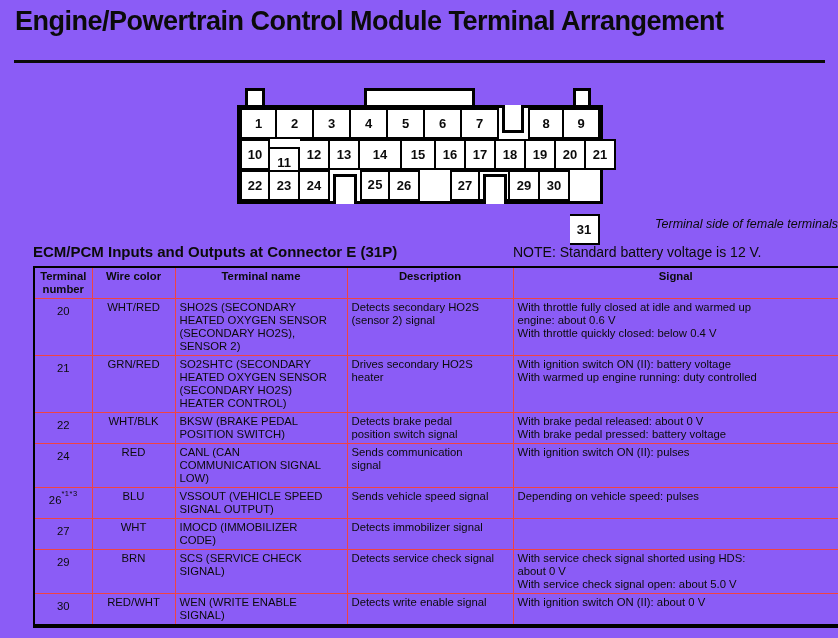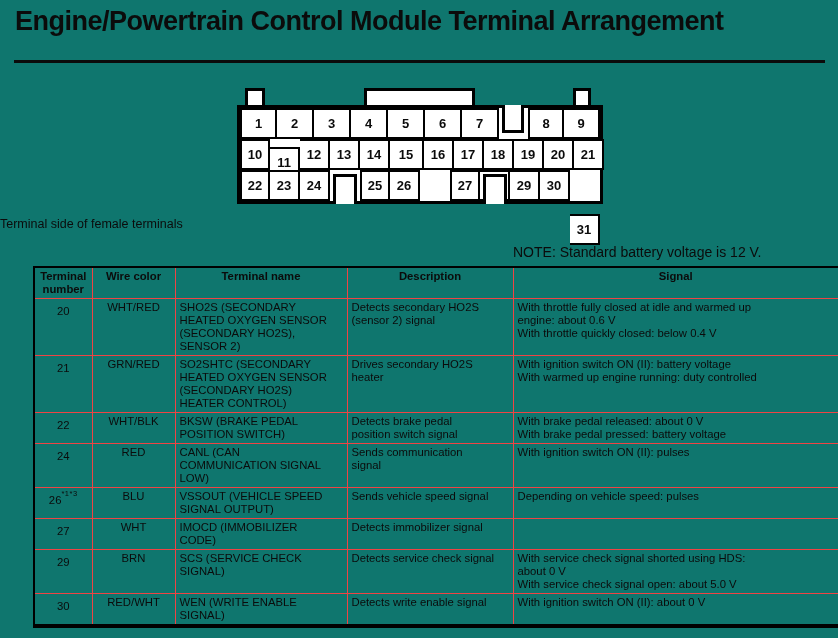--- a/index.html
+++ b/index.html
@@ -1,19 +1,19 @@
 <!DOCTYPE html>
 <html><head>
 <meta charset="utf-8">
 <style>
   * { box-sizing: border-box; }
   html, body { margin: 0; padding: 0; background: #ffffff; }
   .page {
     position: relative; width: 838px; height: 638px;
-    background: #0f766e; color: #0b0b0b;
+    background: #8b5cf6; color: #0b0b0b;
     font-family: "Liberation Sans", sans-serif;
     overflow: hidden;
   }
 
   
   .title {
     position: absolute; left: 15px; top: 6px; margin: 0;
     font-size: 27px; font-weight: bold; letter-spacing: -0.5px;
     white-space: nowrap;
   }
@@ -49,21 +49,21 @@
     background: #fff; border: 3px solid #000; border-top: none;
   }
   .bottom-slot {
     position: absolute; bottom: -3px; width: 24px; height: 30px;
     background: #fff; border: 3px solid #000; border-bottom: none;
   }
   .slot-a { left: 93px; } .slot-b { left: 243px; }
 
   .caption {
     position: absolute; left: 0; top: 217px; width: 838px;
-    text-align: left; font-size: 12.5px;
+    text-align: right; font-size: 12.5px; font-style: italic;
   }
 
   
   .section-row { position: absolute; left: 33px; top: 243px; width: 804px; height: 22px; }
   .section-heading { position: absolute; left: 0; top: 0; font-size: 15px; font-weight: bold; white-space: nowrap; }
   .note { position: absolute; left: 480px; top: 1px; font-size: 14px; white-space: nowrap; }
 
   
   .terminal-table {
     position: absolute; left: 33px; top: 266px; width: 805px;
@@ -107,52 +107,53 @@
           <div class="c-cell" style="width: 37px;">7</div>
           <div class="c-gap" style="width: 29px;"></div>
           <div class="c-cell" style="width: 36px;">8</div>
           <div class="c-cell" style="width: 36px;">9</div>
         </div>
       <div id="c-row2" class="c-row c-row2">
           <div class="c-cell" style="width: 30px;">10</div>
           <div class="c-cell" style="width: 30px; margin-top: 8px;">11</div>
           <div class="c-cell" style="width: 30px;">12</div>
           <div class="c-cell" style="width: 30px;">13</div>
-          <div class="c-cell" style="width: 30px;">14</div>
+          <div class="c-cell" style="width: 42px;">14</div>
           <div class="c-cell" style="width: 34px;">15</div>
           <div class="c-cell" style="width: 30px;">16</div>
           <div class="c-cell" style="width: 30px;">17</div>
           <div class="c-cell" style="width: 30px;">18</div>
           <div class="c-cell" style="width: 30px;">19</div>
           <div class="c-cell" style="width: 30px;">20</div>
           <div class="c-cell" style="width: 30px;">21</div>
         </div>
       <div id="c-row3" class="c-row c-row3">
           <div class="c-cell" style="width: 30px;">22</div>
           <div class="c-cell" style="width: 30px;">23</div>
           <div class="c-cell" style="width: 30px;">24</div>
           <div class="c-gap" style="width: 30px;"></div>
-          <div class="c-cell" style="width: 30px;">25</div>
+          <div class="c-cell" style="width: 30px; font-family: Liberation Mono, monospace;">25</div>
           <div class="c-cell" style="width: 30px;">26</div>
           <div class="c-gap" style="width: 30px;"></div>
           <div class="c-cell" style="width: 30px;">27</div>
           <div class="c-cell" style="width: 30px;">28</div>
           <div class="c-cell" style="width: 30px;">29</div>
           <div class="c-cell" style="width: 30px;">30</div>
           <div class="c-cell" style="width: 30px; margin-top: 44px;">31</div>
         </div>
       <div class="top-notch"></div>
       <div class="bottom-slot slot-a"></div>
       <div class="bottom-slot slot-b"></div>
     </div>
   </div>
 
   <div class="caption">Terminal side of female terminals</div>
 
   <div class="section-row">
+    <div class="section-heading">ECM/PCM Inputs and Outputs at Connector E (31P)</div>
     <div class="note">NOTE: Standard battery voltage is 12 V.</div>
   </div>
 
   <table class="terminal-table">
     <colgroup>
       <col style="width:58px">
         <col style="width:83px">
         <col style="width:172px">
         <col style="width:166px">
         <col style="width:326px">

